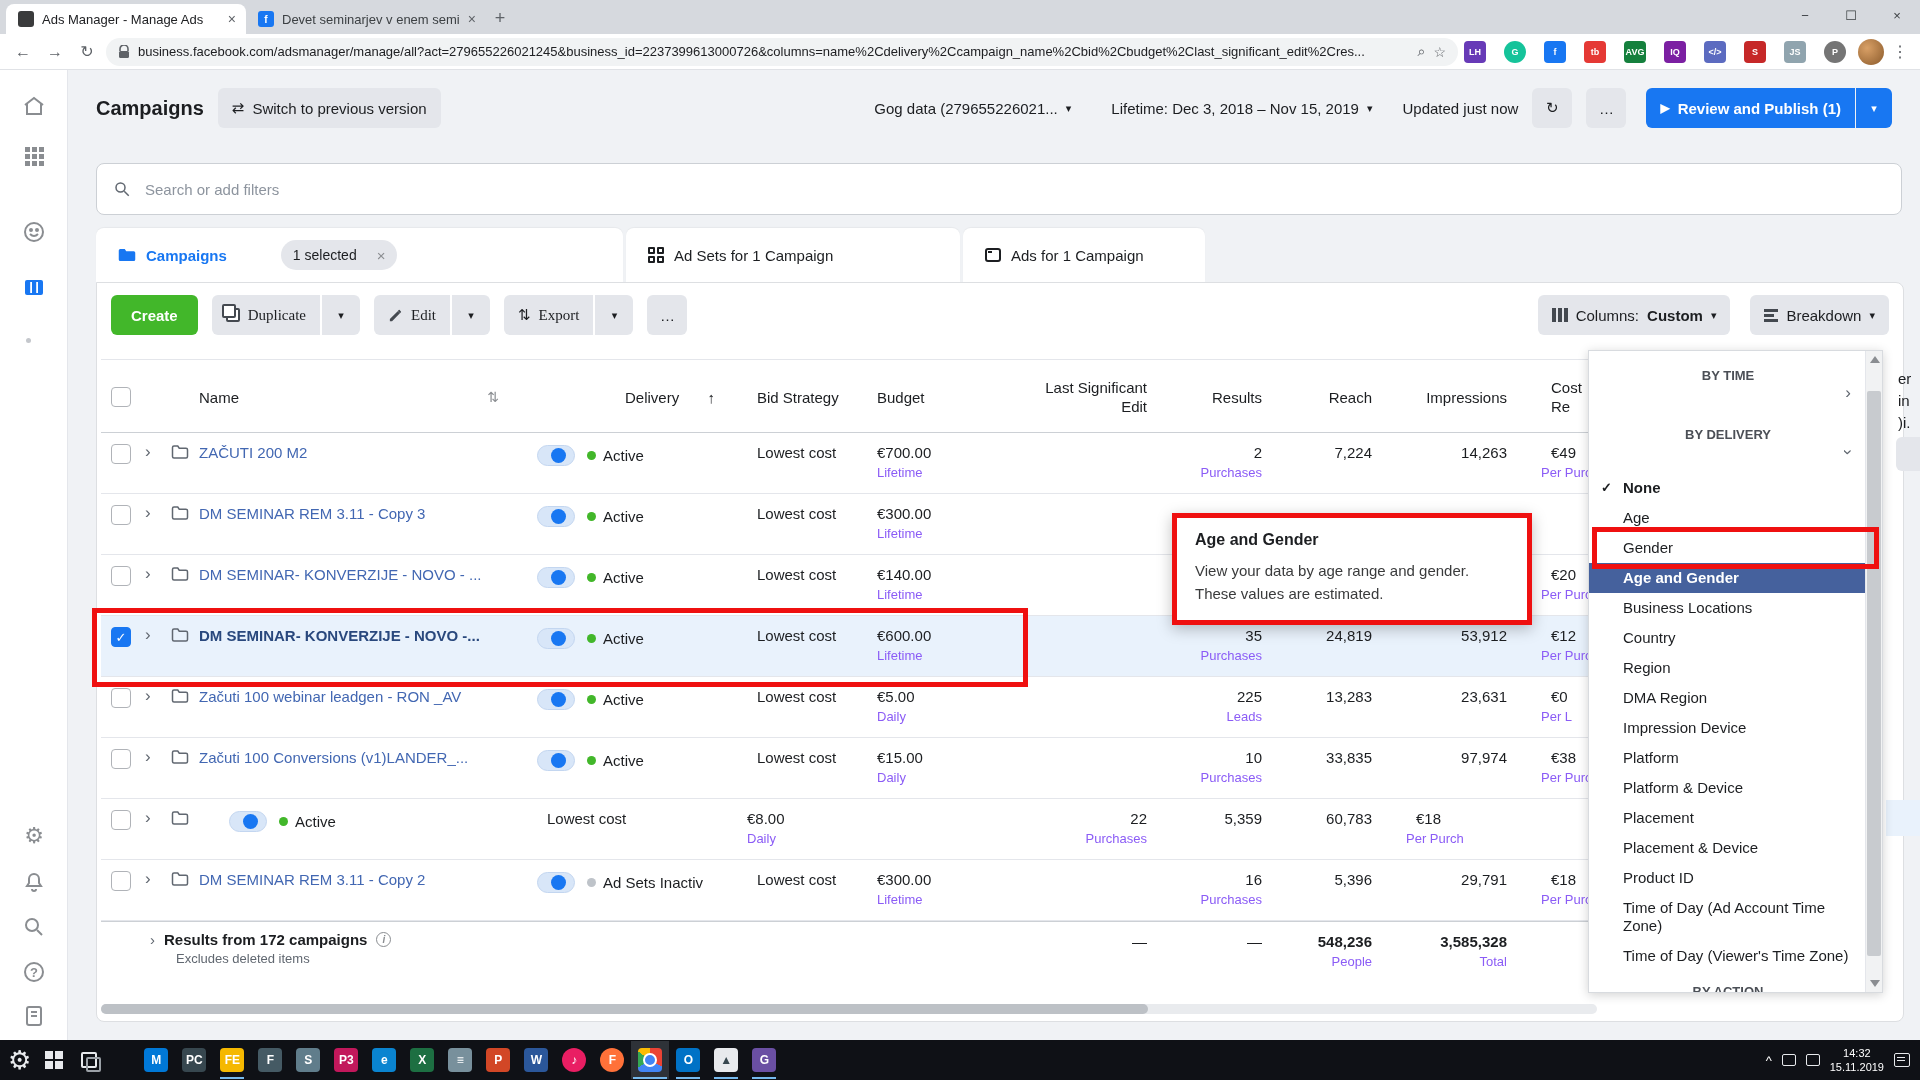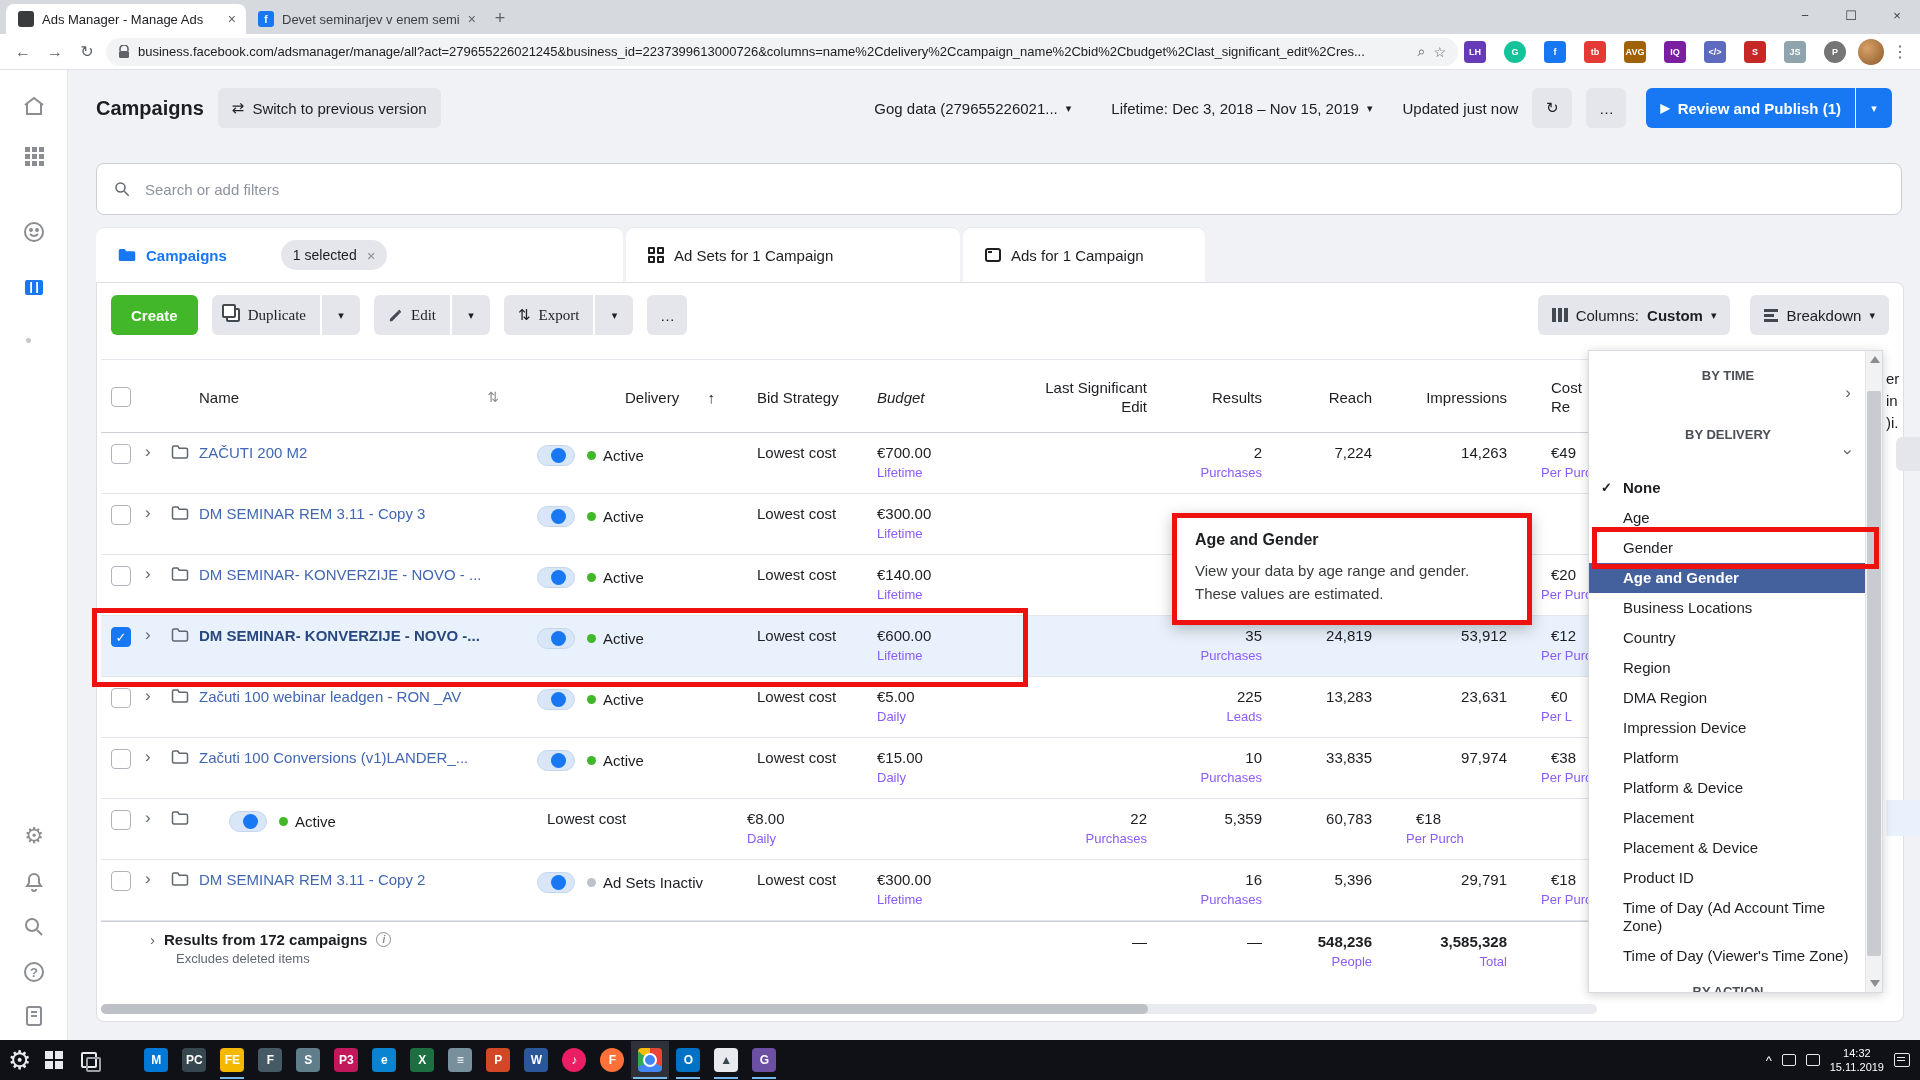--- a/index.html
+++ b/index.html
@@ -57,21 +57,21 @@
   .filterbar input{border:none;outline:none;flex:1;font-size:15px;font-family:inherit;color:#1C1E21;background:transparent;}
   .filterbar input::placeholder{color:#8D949E;}
 
   .tabsrow{position:absolute;left:28px;top:158px;height:54px;display:flex;gap:3px;}
   .ftab{background:#FFF;border-radius:8px 8px 0 0;display:flex;align-items:center;gap:10px;padding:0 22px;font-size:15px;box-shadow:0 -1px 1px rgba(0,0,0,0.04);}
   .ftab.t1{width:527px;}
   .ftab.t2{width:334px;}
   .ftab.t3{width:242px;}
   .ftab .lbl{white-space:nowrap;}
   .ftab.t1 .lbl{color:var(--fb-blue);font-weight:700;}
-  .selpill{margin-left:44px;background:#E4E6EB;border-radius:16px;height:30px;display:flex;align-items:center;gap:10px;padding:0 12px;font-size:14px;color:#1C1E21;}
+  .selpill{margin-left:44px;background:#E4E6EB;border-radius:16px;height:30px;display:flex;align-items:center;gap:20px;padding:0 12px;font-size:14px;color:#1C1E21;}
   .selpill .x{color:#8A8D91;font-size:15px;cursor:pointer;}
   .gridicon{width:16px;height:16px;display:grid;grid-template-columns:7px 7px;grid-template-rows:7px 7px;gap:2px;}
   .gridicon span{border:2px solid #1C1E21;border-radius:1px;}
   .adicon{width:16px;height:14px;border:2px solid #1C1E21;border-radius:3px;position:relative;}
   .adicon::after{content:"";position:absolute;left:1px;top:1px;width:4px;height:2px;background:#1C1E21;}
 
   .card{position:absolute;left:28px;right:16px;top:212px;bottom:18px;background:#FFF;border:1px solid #DDDFE2;border-radius:0 8px 8px 8px;}
   .toolbar{position:absolute;left:14px;right:14px;top:12px;height:40px;display:flex;align-items:center;gap:14px;}
   .btn.green{background:var(--green);color:#FFF;font-weight:700;padding:0 20px;}
   .btnpair{display:flex;gap:2px;font-family:Liberation Serif, serif;}
@@ -90,21 +90,21 @@
   
   .table{position:absolute;left:4px;top:76px;width:1496px;}
   .gridrow{display:grid;grid-template-columns:44px 26px 28px 308px 210px 130px 130px 170px 115px 110px 135px 90px;}
   .thead{height:74px;border-top:1px solid #E4E6EB;border-bottom:1px solid #CCD0D5;align-items:center;font-size:15px;color:#1C1E21;}
   .thead .hc{padding-top:2px;}
   .h-name{display:flex;align-items:center;}
   .sorticon{margin-left:auto;color:#8A8D91;font-size:14px;padding-right:8px;}
   .h-del{display:flex;align-items:center;padding-left:118px;}
   .uparrow{margin-left:auto;padding-right:2px;color:#1C1E21;font-size:15px;}
   .h-bid{padding-left:40px;}
-  .h-budget{padding-left:30px;font-style:italic;}
+  .h-budget{padding-left:30px;}
   .h-right{text-align:right;}
   .h2line{line-height:19px;}
   .h-cost{padding-left:44px;text-align:left;line-height:19px;}
 
   .trow{height:61px;border-bottom:1px solid #E4E6EB;position:relative;}
   .trow.selected{background:var(--row-sel);}
   .cell{padding-top:11px;}
   .c-check{padding-left:10px;}
   .checkbox{width:20px;height:20px;border:1px solid #B0B3B8;border-radius:4px;background:#FFF;display:flex;align-items:center;justify-content:center;font-size:13px;color:#FFF;}
   .trow.selected .checkbox{background:var(--fb-blue);border-color:var(--fb-blue);}
@@ -154,21 +154,21 @@
   .mi.item .check{position:absolute;left:12px;top:6px;font-size:13px;color:#1C1E21;}
   .mi.item.checked{font-weight:700;}
   .mi.item.selected{background:var(--menu-sel);color:#FFF;font-weight:700;}
   .ddscroll{position:absolute;right:0;top:0;bottom:0;width:17px;background:#F1F2F3;border-left:1px solid #E4E6EB;}
   .ddarrow{position:absolute;left:4px;width:0;height:0;border-left:5px solid transparent;border-right:5px solid transparent;}
   .ddarrow.up{top:5px;border-bottom:7px solid #8A8D91;}
   .ddarrow.dn{bottom:5px;border-top:7px solid #8A8D91;}
   .ddthumb{position:absolute;left:1px;top:40px;width:14px;height:565px;background:#C8CBCF;border-radius:2px;}
 
   .sliver{position:absolute;left:1886px;top:350px;width:34px;height:650px;z-index:2;font-size:15px;color:#1C1E21;}
-  .sliver .frag{position:absolute;left:0;}
+  .sliver .frag{position:absolute;left:12px;}
   .sliver .grayrect{position:absolute;left:10px;top:87px;width:24px;height:34px;background:#E4E6EB;border-radius:6px 0 0 6px;}
   .sliver .bluerect{position:absolute;left:0;top:450px;width:34px;height:36px;background:var(--row-sel);}
 
   
   .taskbar{position:absolute;left:0;bottom:0;right:0;height:40px;background:#0F1116;display:flex;align-items:center;z-index:60;}
   .tb-gear{color:#E8EAED;font-size:26px;margin:0 14px 0 8px;}
   .tb-start{width:18px;height:18px;display:grid;grid-template-columns:8px 8px;grid-template-rows:8px 8px;gap:2px;margin-right:18px;}
   .tb-start span{background:#E8EAED;}
   .tb-taskview{width:16px;height:16px;border:2px solid #E8EAED;border-radius:2px;margin-right:40px;position:relative;background:transparent;}
   .tb-taskview::after{content:"";position:absolute;left:3px;top:3px;right:-6px;bottom:-6px;border:2px solid #9AA0A6;border-radius:2px;}
@@ -223,21 +223,21 @@
         </svg>
       <span class="url">business.facebook.com/adsmanager/manage/all?act=279655226021245&amp;business_id=2237399613000726&amp;columns=name%2Cdelivery%2Ccampaign_name%2Cbid%2Cbudget%2Clast_significant_edit%2Cres...</span>
       <span class="oicon">⌕</span>
       <span class="oicon">☆</span>
     </div>
     <div class="ext-row">
       <span class="ext" style="background: rgb(103, 58, 183);">LH</span>
         <span class="ext round" style="background: rgb(21, 195, 154);">G</span>
         <span class="ext" style="background: rgb(24, 119, 242);">f</span>
         <span class="ext" style="background: rgb(229, 57, 53);">tb</span>
-        <span class="ext" style="background: #a16207;">AVG</span>
+        <span class="ext" style="background: #15803d;">AVG</span>
         <span class="ext" style="background: rgb(123, 31, 162);">IQ</span>
         <span class="ext" style="background: rgb(92, 107, 192);">&lt;/&gt;</span>
         <span class="ext" style="background: rgb(198, 40, 40);">S</span>
         <span class="ext" style="background: rgb(144, 164, 174);">JS</span>
         <span class="ext round" style="background: rgb(117, 117, 117);">P</span>
     </div>
     <div class="avatar"></div>
     <span class="kebab">⋮</span>
   </div>
 

